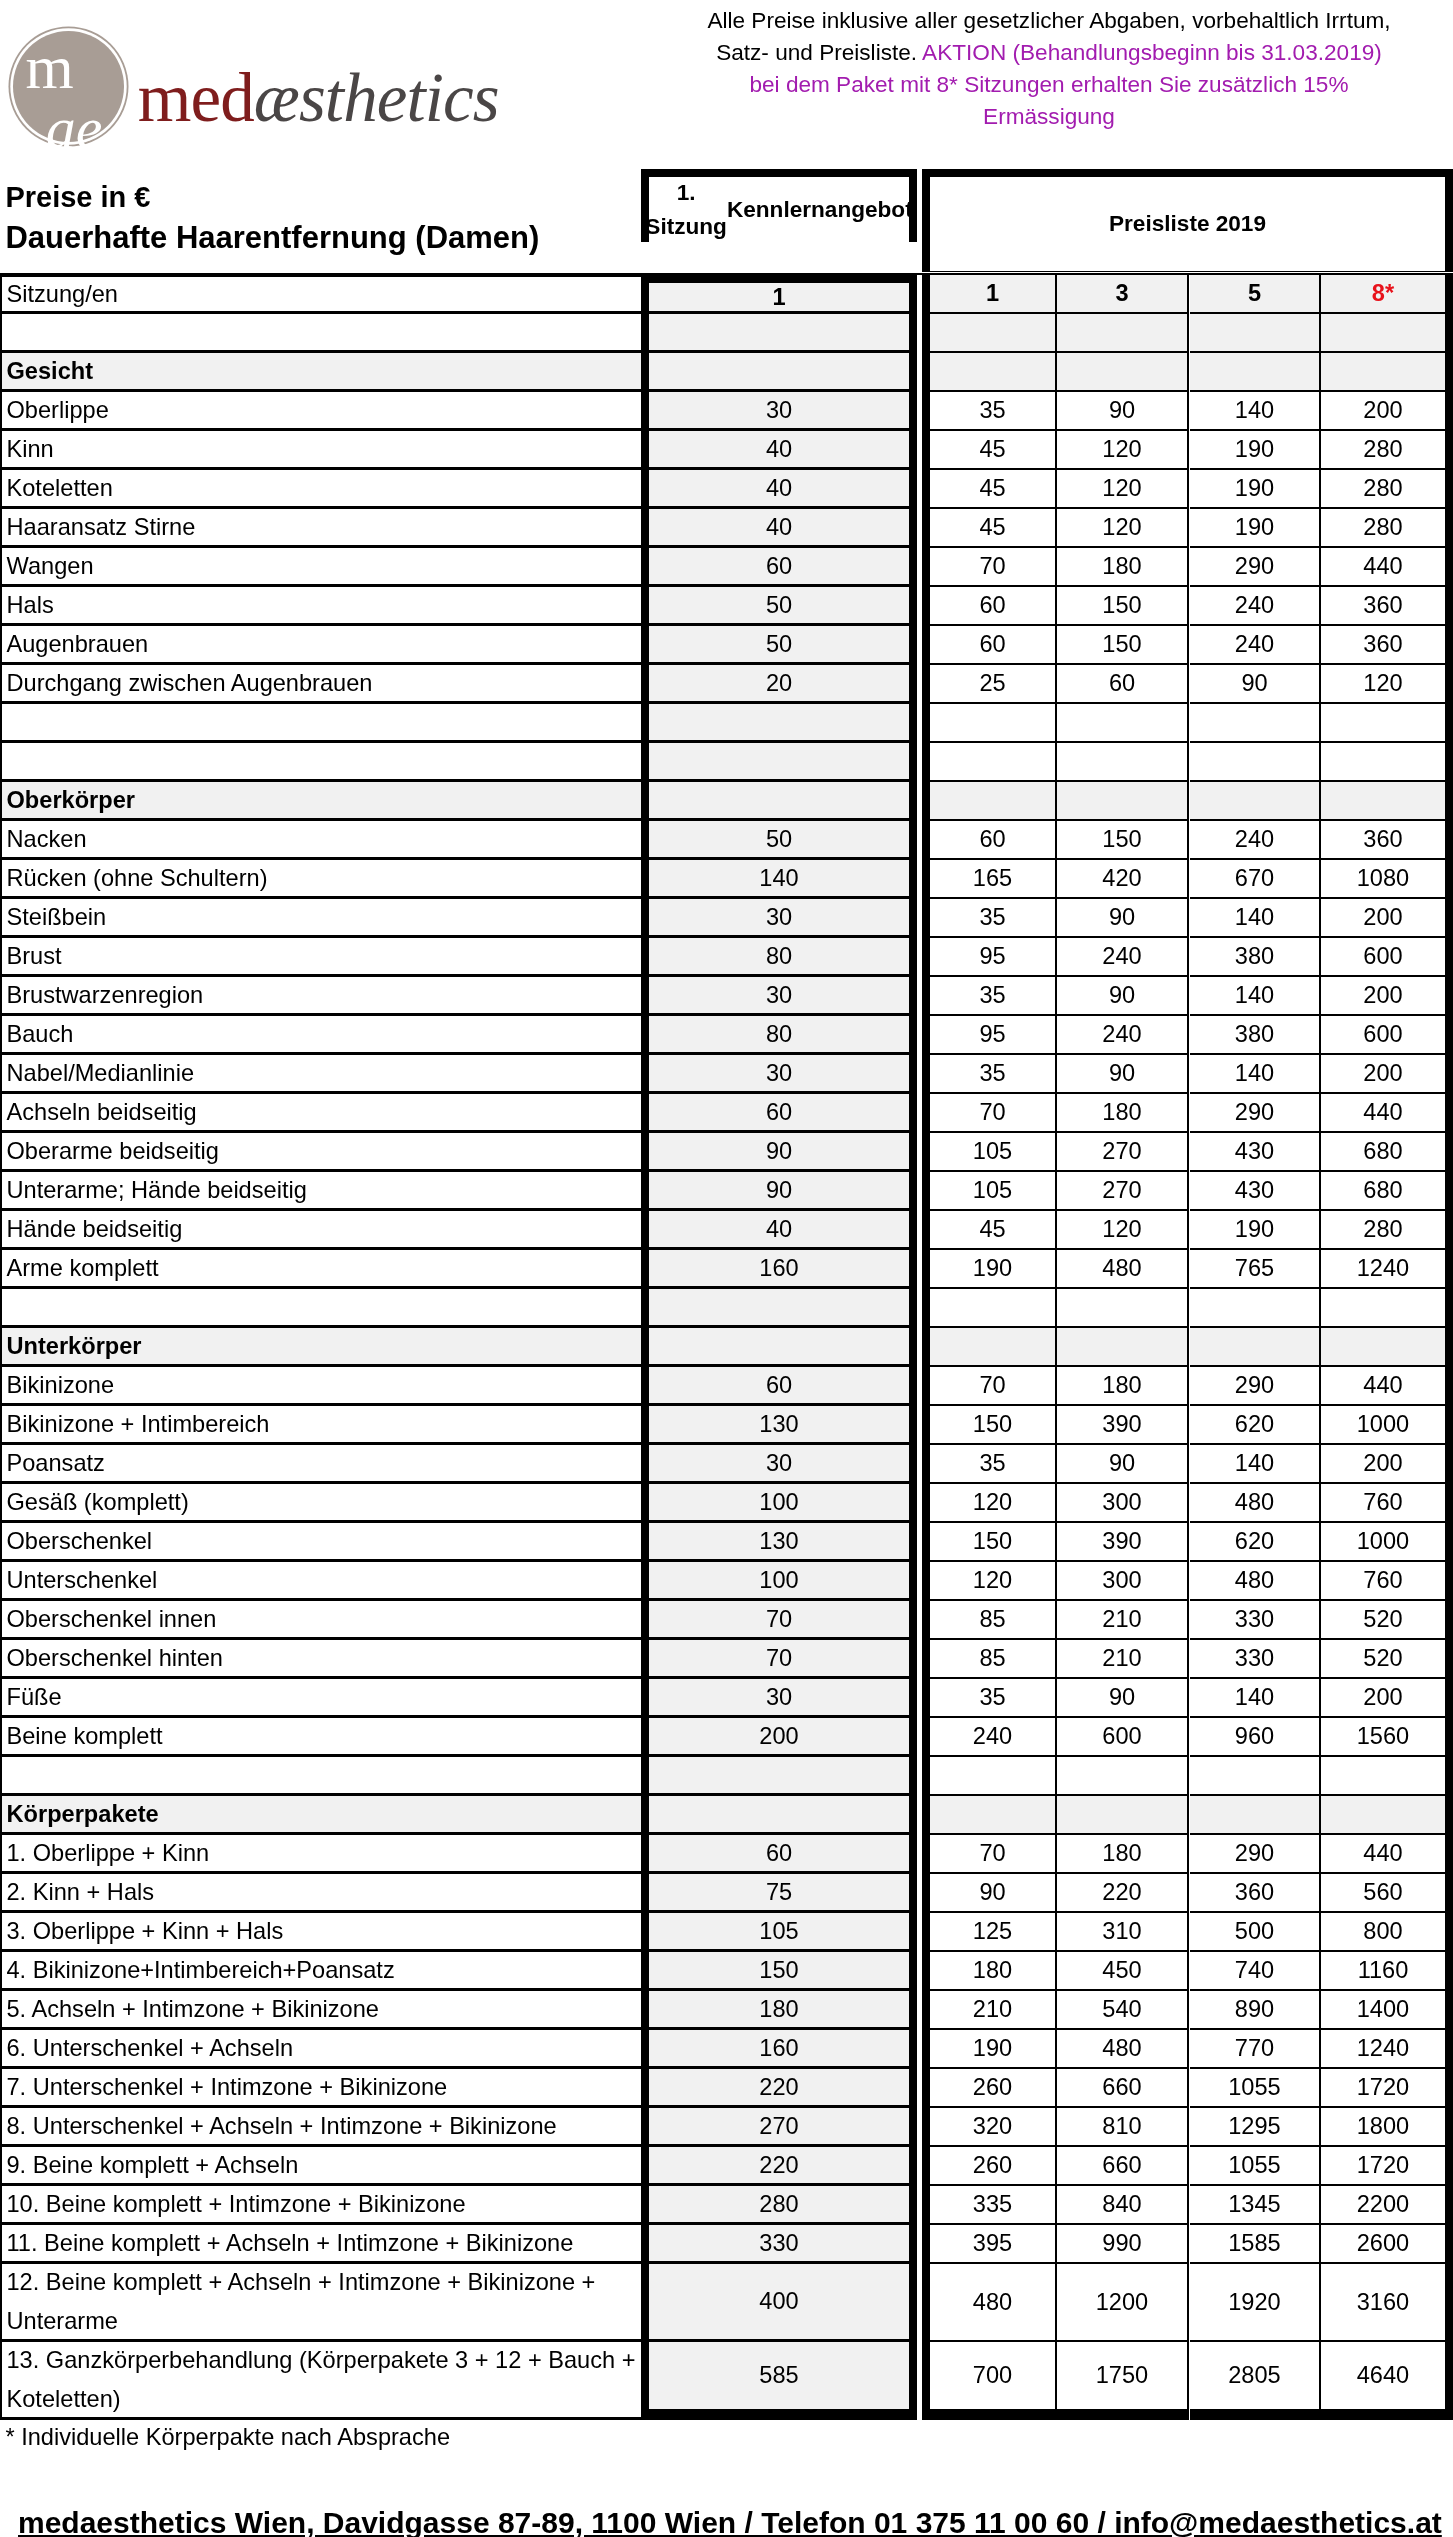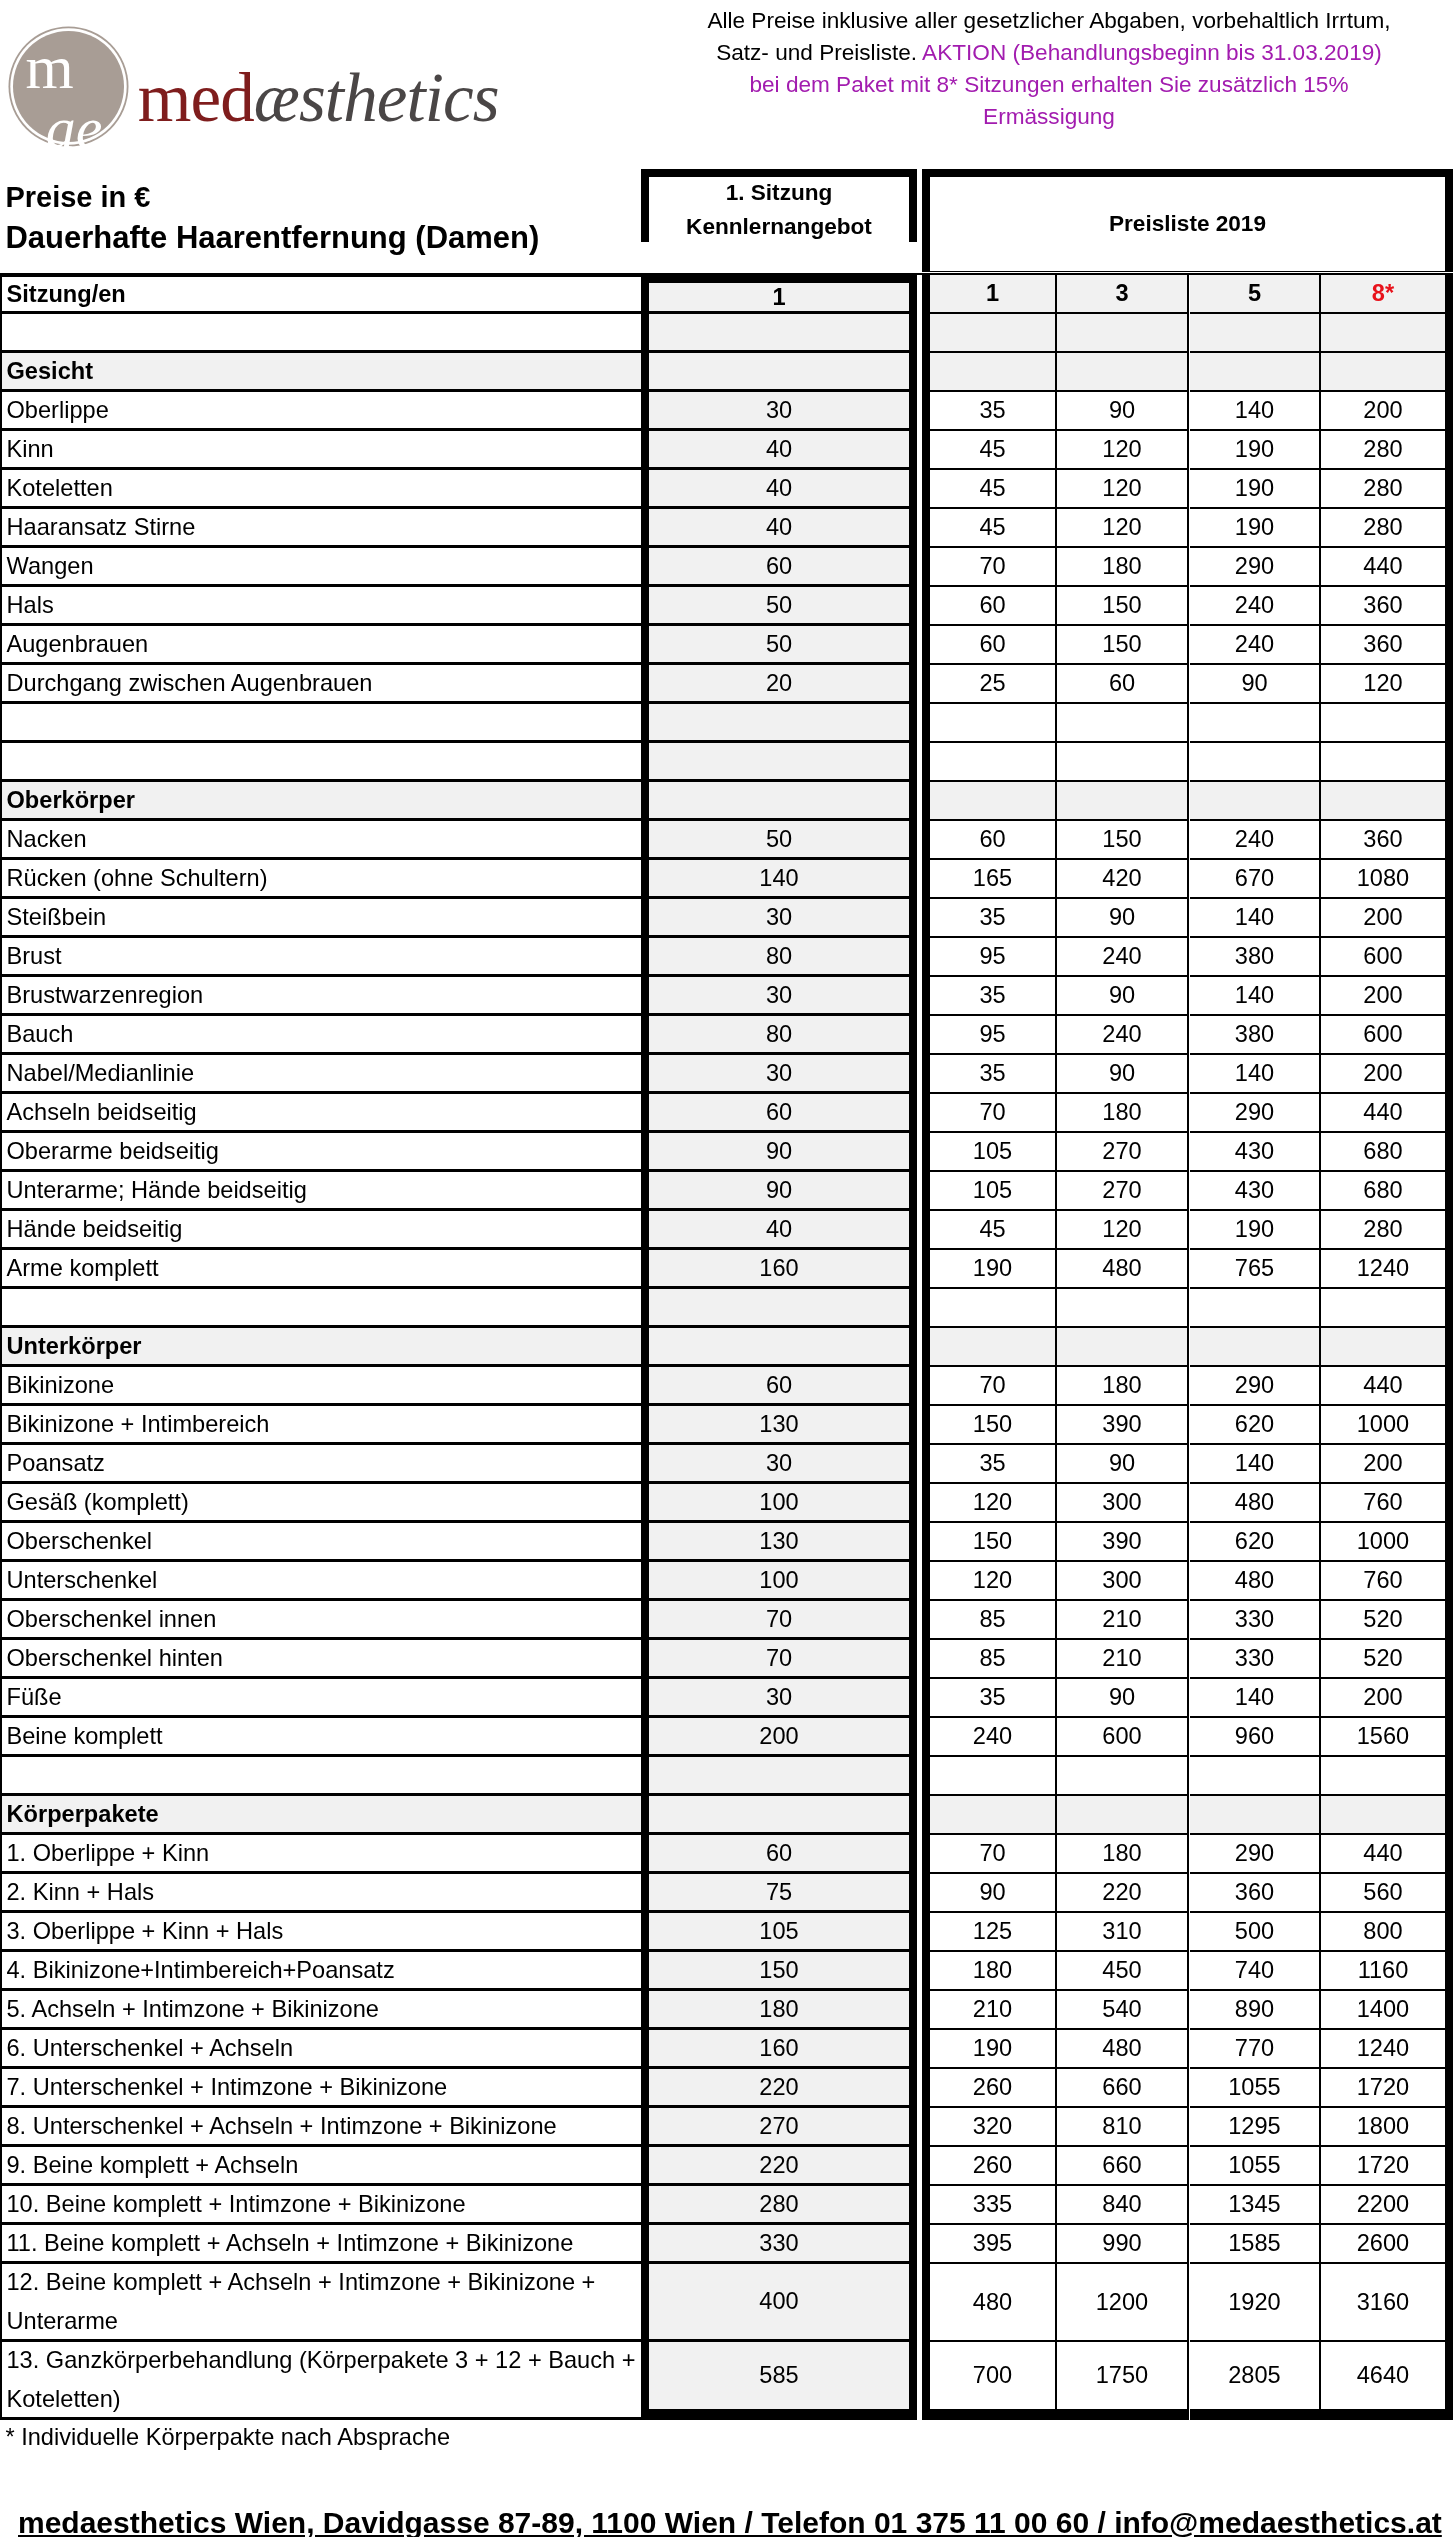--- a/index.html
+++ b/index.html
@@ -41,21 +41,21 @@
   .row.tall .c-label { line-height:39px; align-items:center; }
   .c-intro { left:641px; width:276px; justify-content:center; background:#f1f1f1;
              border-left:8.2px solid #000; border-right:8.2px solid #000; }
   .c-p { justify-content:center; background:#fff; border-right:2.7px solid #000; border-bottom-width:2.7px; }
   .p1 { left:922px; width:135px; border-left:8.2px solid #000; }
   .p3 { left:1057px; width:132px; }
   .p5 { left:1190px; width:131px; }
   .p8 { left:1321px; width:132px; border-right:8.2px solid #000; }
   .row.section .c-label { background:#f1f1f1; font-weight:bold; }
   .row.section .c-p, .row.head .c-p, .row.blank.grey .c-p { background:#f1f1f1; }
-  .row.head .c-label { font-weight:bold; }
+  .row.head .c-label { font-weight:normal; }
   .row.head .c-intro, .row.head .c-p { font-weight:bold; }
   .red { color:#e8121b; }
 
   .footnote { position:absolute; left:5.4px; top:2424px; font-size:23.6px; }
   .footer { position:absolute; left:18px; top:2506px; font-size:30px; font-weight:bold; white-space:nowrap;text-decoration:underline; }
 </style>
 </head>
 <body>
 
 <div class="logo">
@@ -69,21 +69,21 @@
 <div class="notice">
   <div>Alle Preise inklusive aller gesetzlicher Abgaben, vorbehaltlich Irrtum,</div>
   <div><span>Satz- und Preisliste. </span><span class="red">AKTION (Behandlungsbeginn bis 31.03.2019)</span></div>
   <div class="red">bei dem Paket mit 8* Sitzungen erhalten Sie zusätzlich 15%</div>
   <div class="red">Ermässigung</div>
 </div>
 
 <div class="preise-label">Preise in €</div>
 <div class="title">Dauerhafte Haarentfernung (Damen)</div>
 
-<div class="hdr-cell" style="left:641px; top:169px; width:276px; height:73px; border:8.2px solid #000; border-bottom:none; box-sizing:border-box; flex-direction:column;">
+<div class="hdr-cell" style="left:641px; top:169px; width:276px; height:73px; border:8.2px solid #000; border-bottom:none; box-sizing:border-box; flex-direction:row;">
   <span>1. Sitzung</span>
   <span>Kennlernangebot</span>
 </div>
 
 <div class="hdr-cell" style="left:922px; top:169px; width:531px; height:103px; border:8.2px solid #000; border-bottom:1.8px solid #000; box-sizing:border-box;">
   <span>Preisliste 2019</span>
 </div>
 
 <div class="tbl" id="tbl">
   <div class="row head" style="border-top:2.7px solid #000;">

